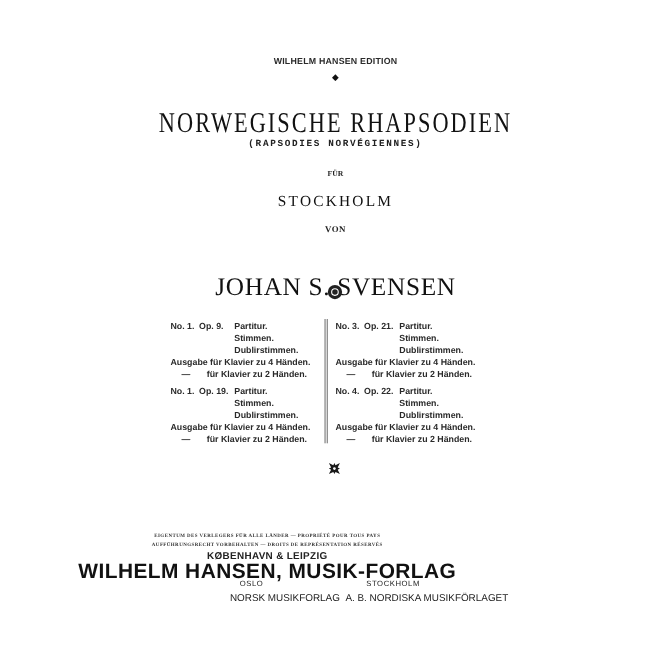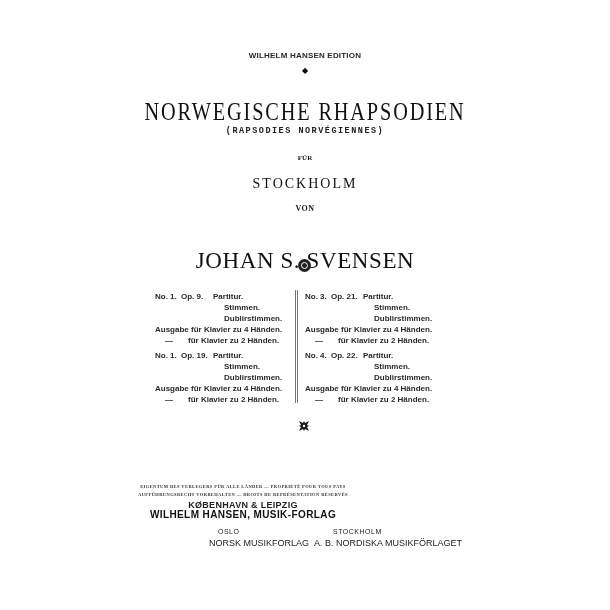--- a/index.html
+++ b/index.html
@@ -16,29 +16,29 @@
   .logo { position:absolute; left:298px; top:259px; width:13px; height:13px; border-radius:50%; background:#222; }
   .logo::after { content:""; position:absolute; left:3px; top:3px; width:5px; height:5px; border:1px solid #fff; border-radius:50%; }
   .col { position:absolute; top:291px; font-family:"Liberation Sans", sans-serif; font-size:8px; font-weight:bold; color:#2a2a2a; line-height:11px; }
   .col-left { left:155px; width:135px; }
   .col-right { left:305px; width:145px; }
   .row { position:relative; height:11px; white-space:nowrap; }
   .gap { height:4px; }
   .no { position:absolute; left:0;text-align:right; }
   .op { position:absolute; left:26px; }
   .part { position:absolute; left:58px; }
-  .indent { position:absolute; left:69px; }
+  .indent { position:absolute; left:58px; }
   .ausgabe { position:absolute; left:0; }
   .dash { position:absolute; left:10px; }
   .fur2 { position:absolute; left:33px; }
   .divider { position:absolute; left:295px; top:290px; width:3px; height:113px; border-left:1px solid #777; border-right:1px solid #777; box-sizing:border-box; }
   .cross { position:absolute; left:298px; top:420px; width:12px; height:12px; }
   .legal { position:absolute; left:0; width:486px; text-align:center; font-family:"Liberation Serif", serif; font-size:4.5px; font-weight:bold; letter-spacing:0.4px; color:#333; white-space:nowrap; }
   .city1 { top:500px; font-family:"Liberation Sans", sans-serif; font-size:9px; color:#222; letter-spacing:0.3px; }
-  .publisher { top:509px; font-family:"Liberation Sans", sans-serif; font-size:10px; letter-spacing:0.4px; color:#111; }
+  .publisher { top:509px; font-family:"Liberation Sans", sans-serif; font-size:19px; letter-spacing:0.4px; color:#111; }
   .sub-city { position:absolute; font-family:"Liberation Sans", sans-serif; font-size:7px; color:#222; letter-spacing:0.5px; white-space:nowrap; text-align:center; }
   .sub-pub { position:absolute; font-family:"Liberation Sans", sans-serif; font-size:9px; color:#222; white-space:nowrap;padding-left:26px; }
 </style>
 </head>
 <body>
 
 <div>
   <div class="abs edition">WILHELM HANSEN EDITION</div>
   <div class="abs diamond">◆</div>
   <div class="abs title">NORWEGISCHE RHAPSODIEN</div>

